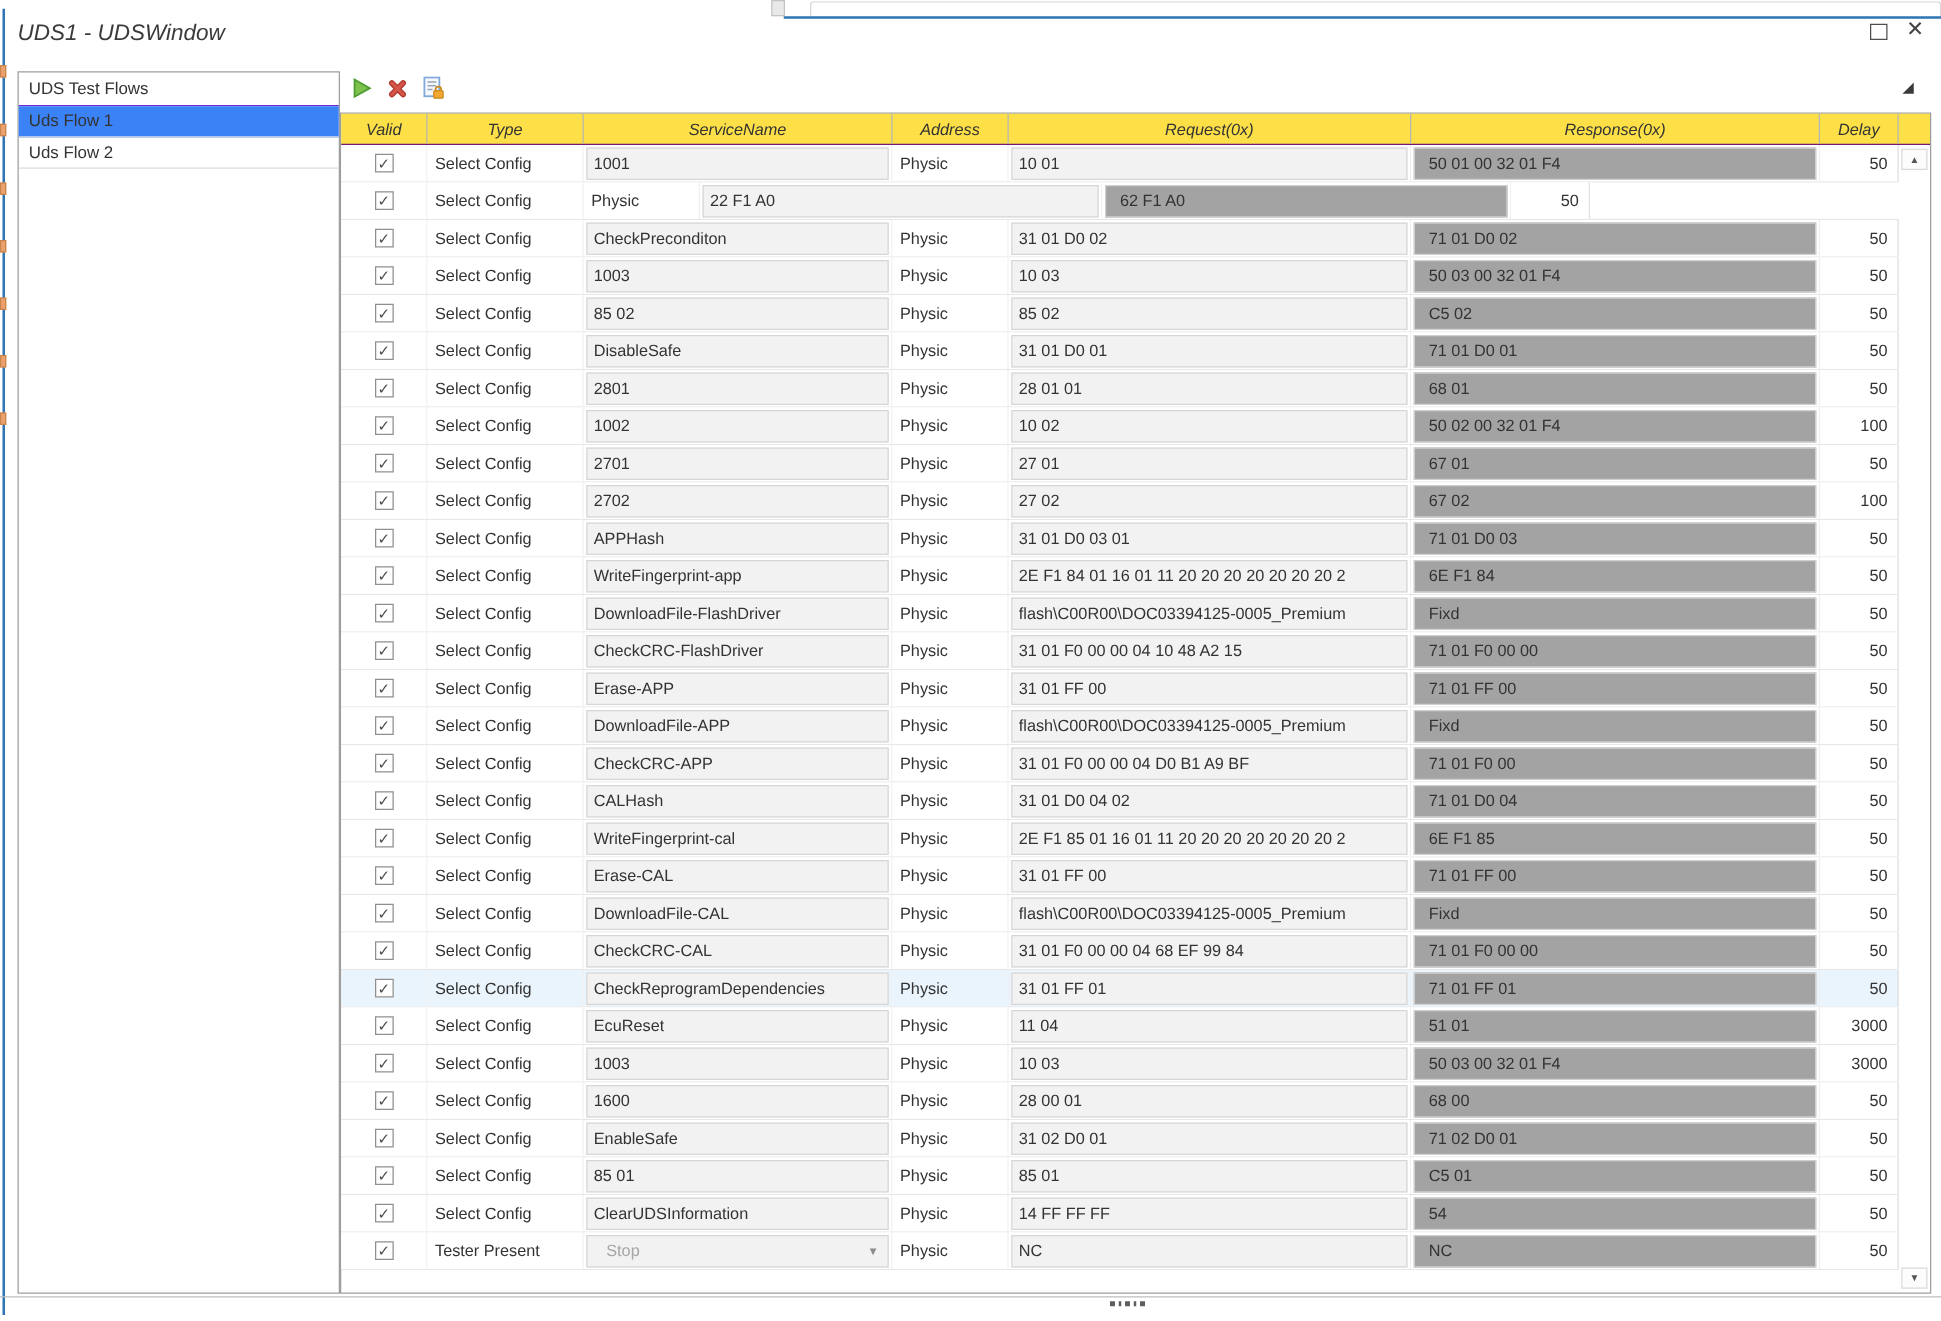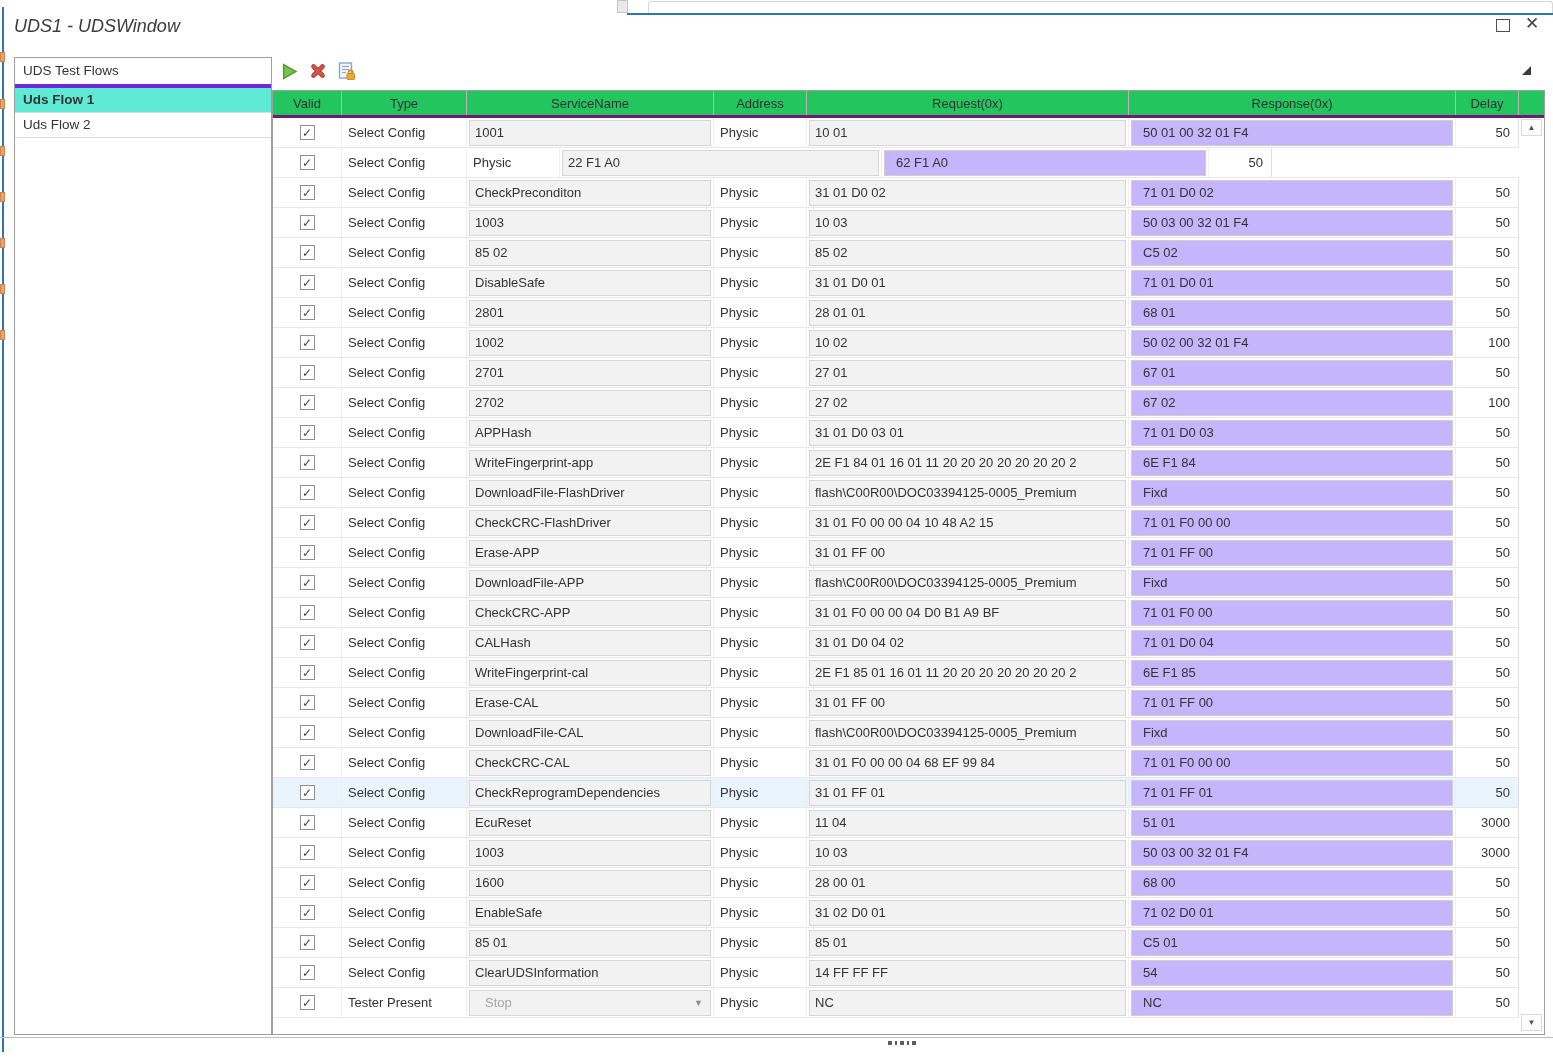--- a/index.html
+++ b/index.html
@@ -13,52 +13,52 @@
   .top-tab{position:absolute;left:648px;top:1px;right:0;height:12px;border:1px solid #D8D8D8;border-bottom:none;border-radius:3px 3px 0 0;background:#fff;}
   .top-blueline{position:absolute;left:627px;top:13px;width:926px;height:0;border-bottom:2px solid #2E75B5;}
 
   
   .win-title{position:absolute;left:14px;top:16px;font-size:18px;color:#3B3B3B;font-style:italic;}
   .btn-max{position:absolute;left:1496px;top:19px;width:12px;height:11px;border:1px solid #4F4F4F;cursor:default;}
   .btn-close{position:absolute;left:1525px;top:13px;font-size:17px;color:#454545;cursor:default;line-height:22px;}
 
   
   .sidebar{position:absolute;left:14px;top:57px;width:258px;height:978px;border:1px solid #9E9E9E;background:#fff;box-sizing:border-box;}
-  .sidebar .hdr{height:26px;line-height:26px;padding-left:8px;border-bottom:4px solid #6d28d9;font-size:13.5px;}
+  .sidebar .hdr{height:26px;line-height:26px;padding-left:8px;border-bottom:1px solid #6d28d9;font-size:13.5px;}
   .sidebar .item{height:24px;line-height:24px;padding-left:8px;border-bottom:1px solid #DCDCDC;font-size:13.5px;cursor:default;}
-  .sidebar .item.selected{background:#5eead4;font-weight:bold;}
+  .sidebar .item.selected{background:#3b82f6;}
 
   
   .toolbar{position:absolute;left:279px;top:63px;display:flex;gap:9px;align-items:center;}
   .tbtn{width:20px;height:20px;display:flex;align-items:center;justify-content:center;cursor:default;}
 
   
   .grid{position:absolute;left:272px;top:90px;width:1273px;height:945px;border:1px solid #9E9E9E;background:#fff;box-sizing:border-box;}
-  .ghead{display:flex;height:24px;border-bottom:3px solid #701a75;background:#22c55e;}
+  .ghead{display:flex;height:24px;border-bottom:1px solid #701a75;background:#fde047;font-style:italic;}
   .th{box-sizing:border-box;height:100%;display:flex;align-items:center;justify-content:center;
       border-right:1px solid #B5B5B5;font-size:13px;color:#333;}
   .th.c-sb{border-right:none;}
   .c-valid{width:69px}.c-type{width:125px}.c-service{width:247px}.c-addr{width:93px}
   .c-req{width:322px}.c-resp{width:327px}.c-delay{width:63px}.c-sb{width:25px}
 
   .gbody{position:relative;}
   .tr{display:flex;height:30px;width:1246px;border-bottom:1px solid #E7E7E7;box-sizing:border-box;}
   .td{box-sizing:border-box;height:100%;display:flex;align-items:center;border-right:1px solid #EFEFEF;overflow:hidden;background:#fff;}
   .td.c-valid{justify-content:center;}
   .td.c-type{padding-left:6px;font-size:13px;}
   .td.c-addr{padding-left:6px;font-size:13px;}
   .td.c-delay{justify-content:flex-end;padding-right:8px;font-size:13px;border-right:1px solid #E0E0E0;}
   .tr.hl .td{background:#EAF4FC;}
 
   .cb{width:15px;height:15px;background:#fff;border:1px solid #8F8F8F;box-sizing:border-box;
       display:flex;align-items:center;justify-content:center;font-size:12px;color:#4A4A4A;cursor:default;}
 
   .box{flex:1;height:26px;line-height:24px;margin:2px;background:#F2F2F2;border:1px solid #D6D6D6;
        box-sizing:border-box;padding:0 5px;font-size:13px;color:#333;white-space:nowrap;overflow:hidden;min-width:0;}
-  .box.resp{background:#c4b5fd;border:1px solid #CFCFCF;color:#333;padding-left:11px;}
+  .box.resp{background:#a3a3a3;border:1px solid #CFCFCF;color:#333;padding-left:11px;}
   .box.svc{display:flex;align-items:center;justify-content:space-between;}
   .svc-text{white-space:nowrap;overflow:hidden;}
   .svc-text.placeholder{color:#A6A6A6;margin-left:10px;}
   .dd-arrow{display:none;font-size:9px;color:#8C8C8C;padding-right:2px;flex:none;}
   .box.dropdown .dd-arrow{display:inline;}
 
   
   .sb-btn{position:absolute;right:2px;width:21px;height:17px;background:#FCFCFC;border:1px solid #DADADA;
           box-sizing:border-box;display:flex;align-items:center;justify-content:center;font-size:8px;color:#555;cursor:default;}
   .sb-up{top:4px;}

